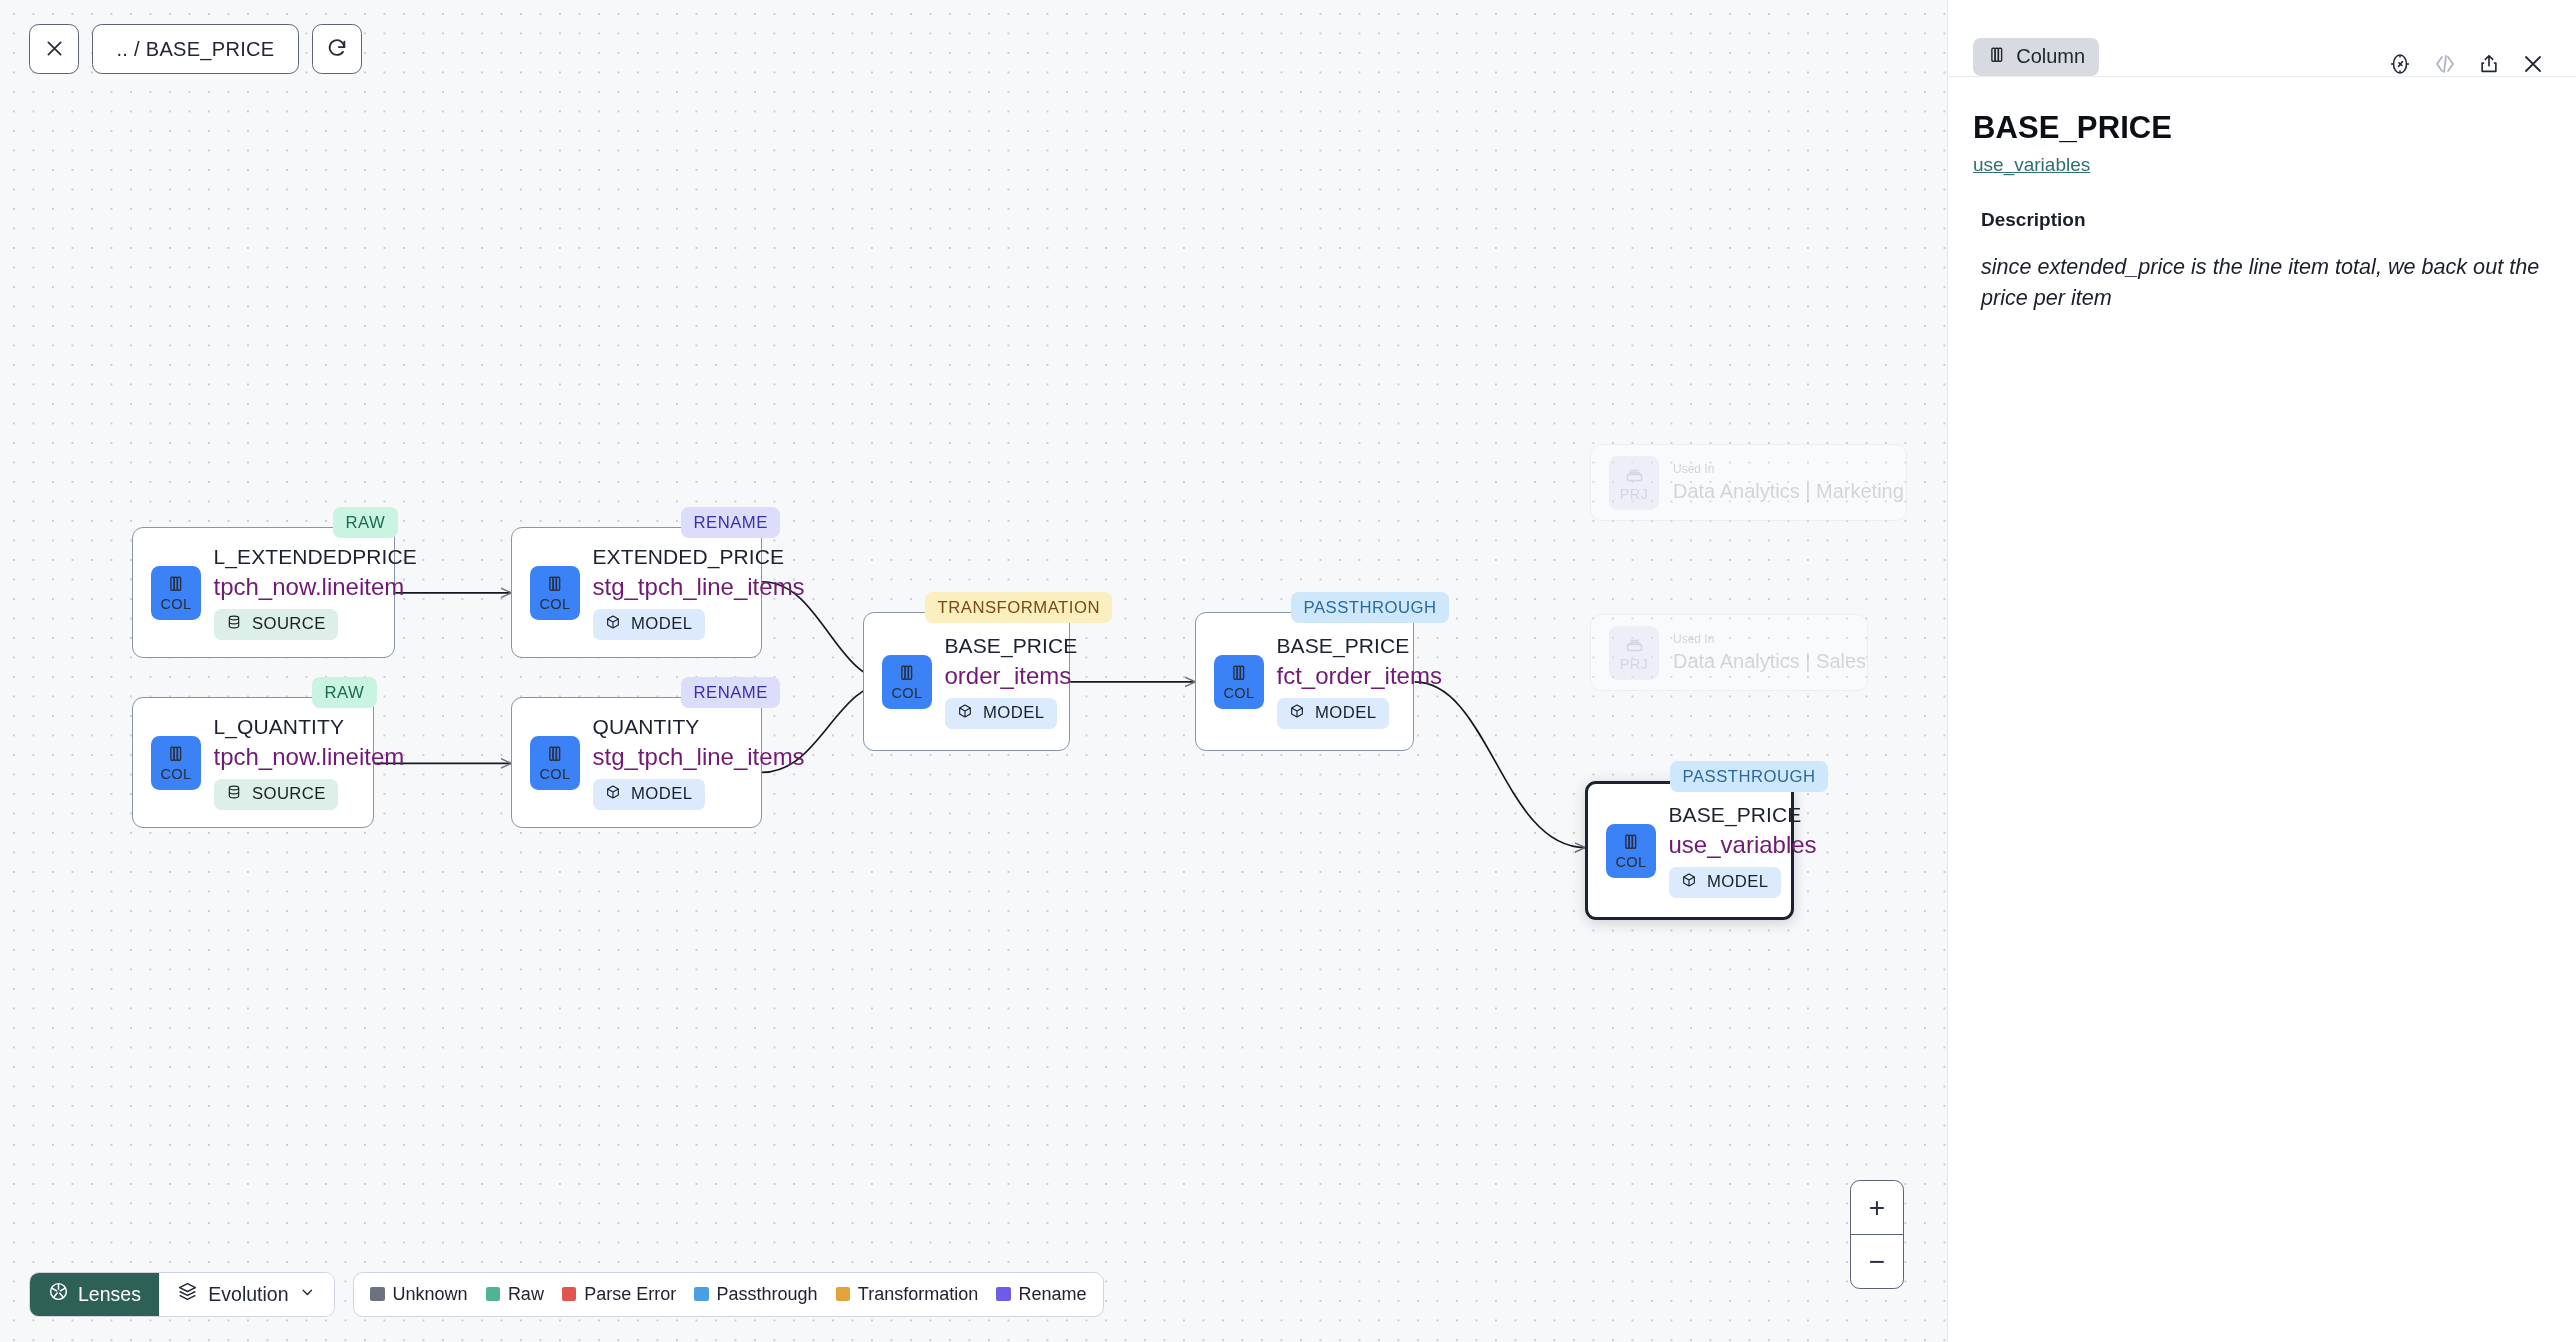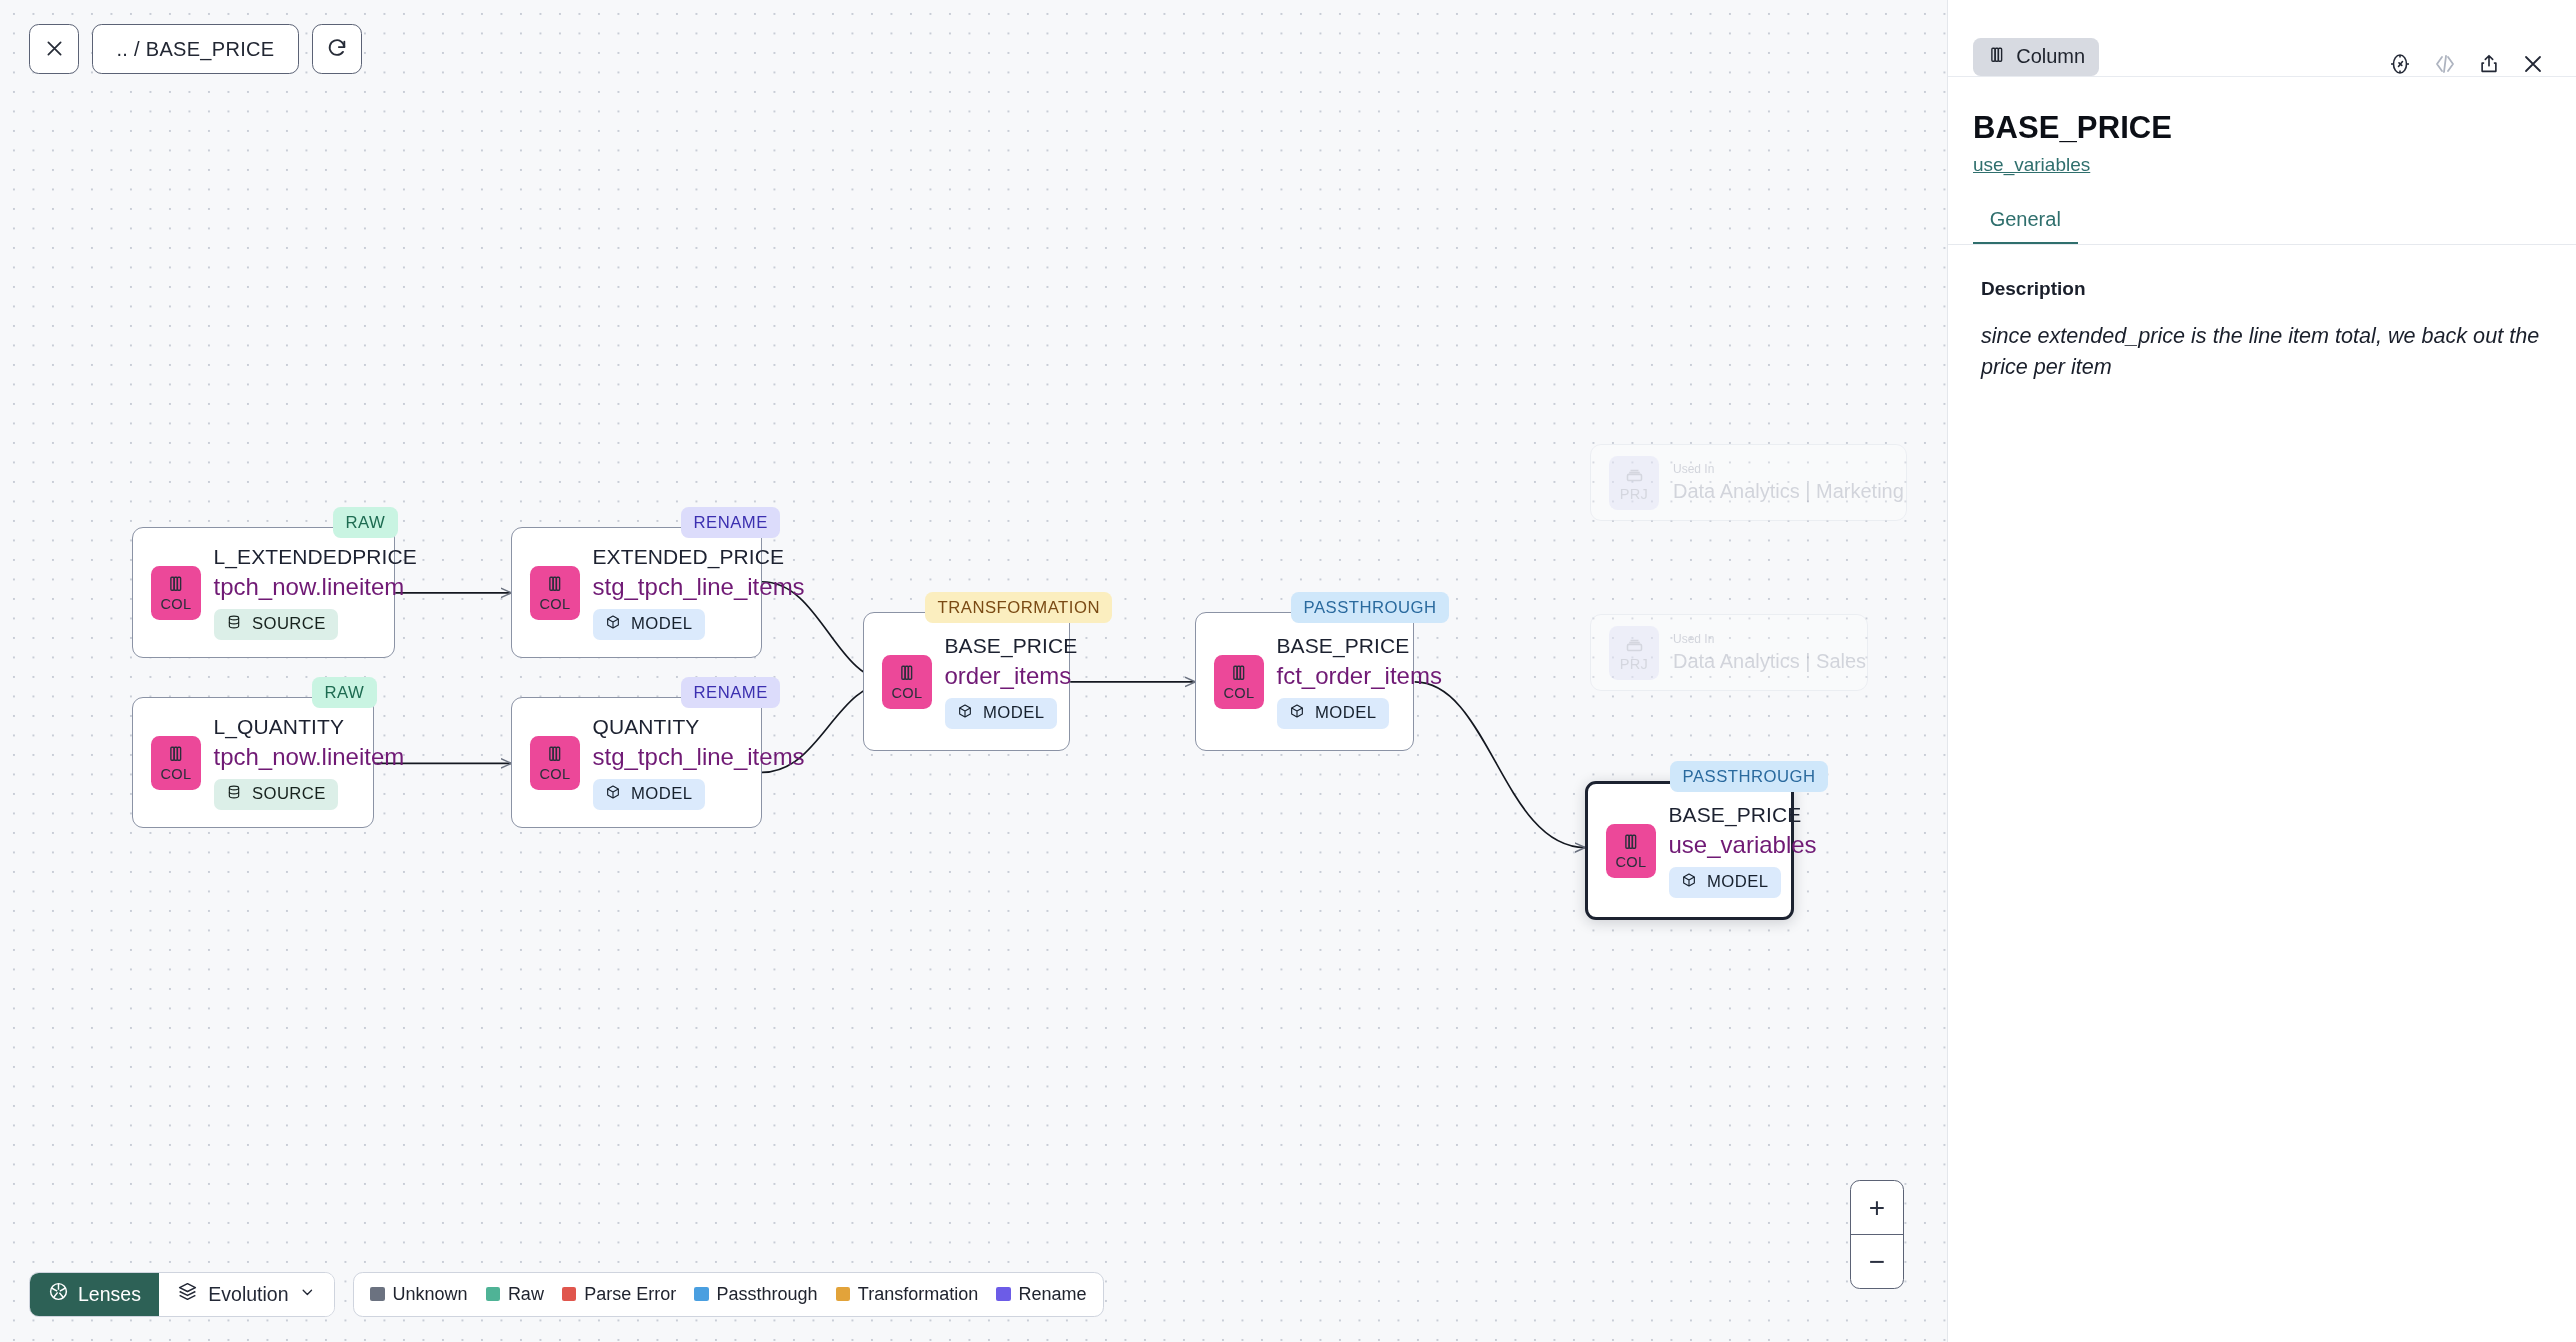--- a/index.html
+++ b/index.html
@@ -37,21 +37,21 @@
     position: absolute;
     background: #ffffff;
     border: 1.5px solid #8b93a5;
     border-radius: 11px;
     display: flex; align-items: center;
     padding: 0 18px;
     z-index: 20;
   }
   .node.selected { border: 3.1px solid #1c2230; box-shadow: 0 2.8px 14px rgba(20,25,40,.18); z-index: 25; }
   .node .col-badge {
-    width: 50px; height: 54px; border-radius: 8.4px; background: #ec4899;
+    width: 50px; height: 54px; border-radius: 8.4px; background: #3b82f6;
     display: flex; flex-direction: column; align-items: center; justify-content: center;
     flex: 0 0 auto; margin-right: 12.5px; gap: 1.4px;
   }
   .col-badge .cb-label { font-size: 14.6px; color: #2a2f3b; letter-spacing: 0.3px; line-height: 1; }
   .node-body { display: flex; flex-direction: column; gap: 3.5px; }
   .node-title { font-size: 21px; color: #1c2130; letter-spacing: 0.1px; white-space: nowrap; }
   .node-sub { font-size: 24px; color: #701a75; white-space: nowrap; }
   .kind-pill {
     margin-top: 4.9px; align-self: flex-start;
     display: inline-flex; align-items: flex-start; gap: 10px;
@@ -516,23 +516,20 @@
           </svg>
         </span>
       </div>
     </div>
 
     <div class="panel-title">BASE_PRICE</div>
     <div class="panel-link">
       <a>use_variables</a>
     </div>
 
-    <div class="tabs">
-      <div class="tab">General</div>
-    </div>
 
     <div class="desc-wrap">
       <div class="desc-label">Description</div>
       <div class="desc-body">since extended_price is the line item total, we back out the price per item</div>
     </div>
   </div>
 </div>
 
 
 </body></html>

